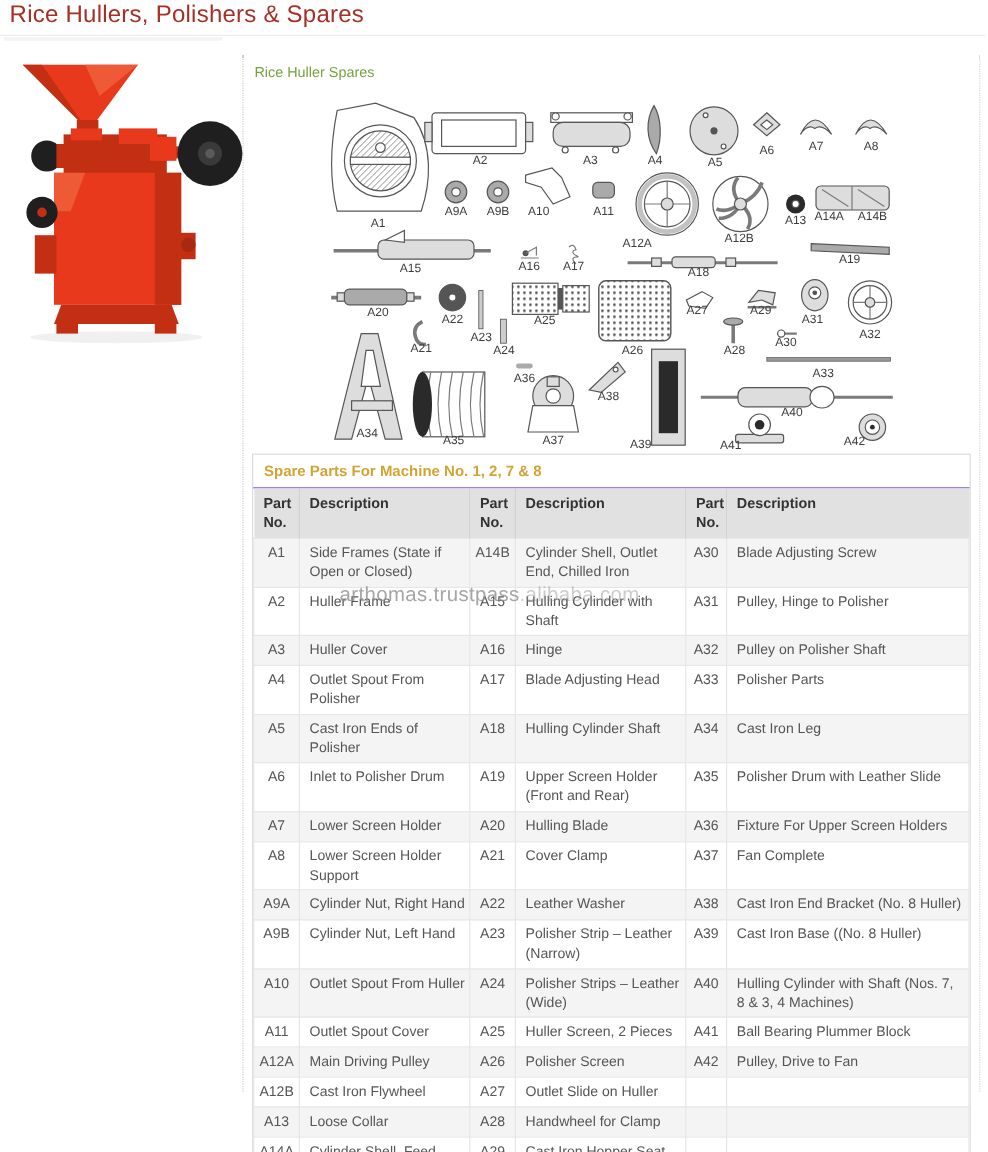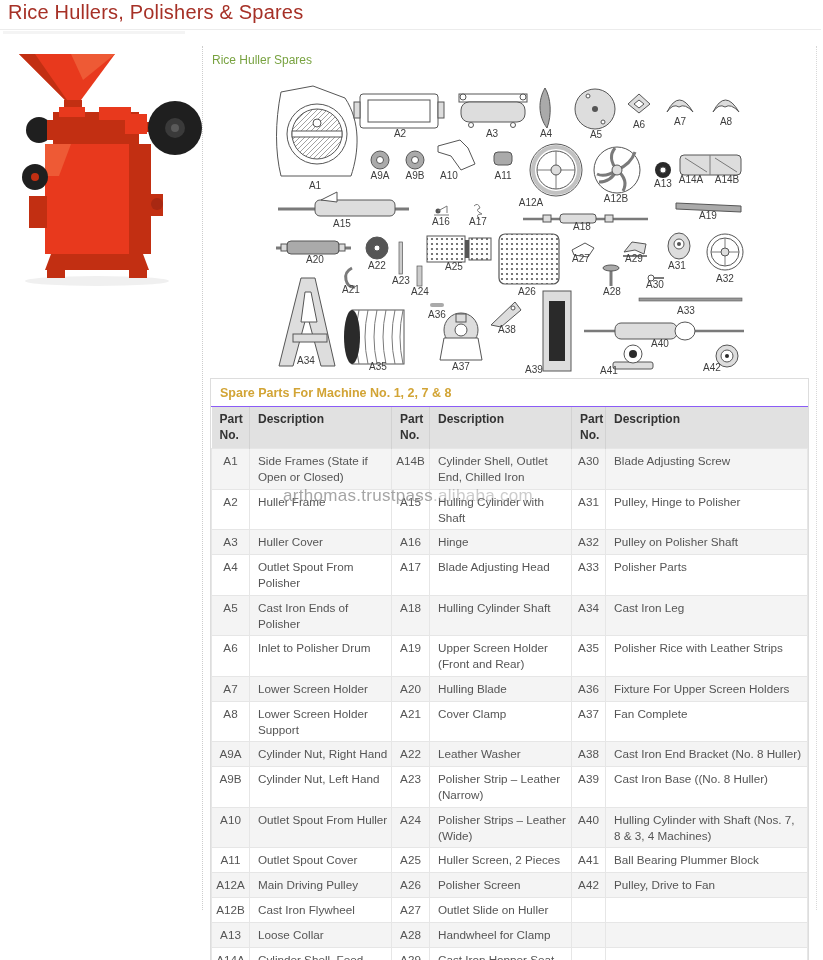--- a/index.html
+++ b/index.html
@@ -361,21 +361,21 @@
             <td class="desc">Hulling Cylinder Shaft</td>
             <td class="part">A34</td>
             <td class="desc">Cast Iron Leg</td>
           </tr>
           <tr>
             <td class="part">A6</td>
             <td class="desc">Inlet to Polisher Drum</td>
             <td class="part">A19</td>
             <td class="desc">Upper Screen Holder (Front and Rear)</td>
             <td class="part">A35</td>
-            <td class="desc">Polisher Rice with Leather Strips</td>
+            <td class="desc">Polisher Drum with Leather Slide</td>
           </tr>
           <tr>
             <td class="part">A7</td>
             <td class="desc">Lower Screen Holder</td>
             <td class="part">A20</td>
             <td class="desc">Hulling Blade</td>
             <td class="part">A36</td>
             <td class="desc">Fixture For Upper Screen Holders</td>
           </tr>
           <tr>

